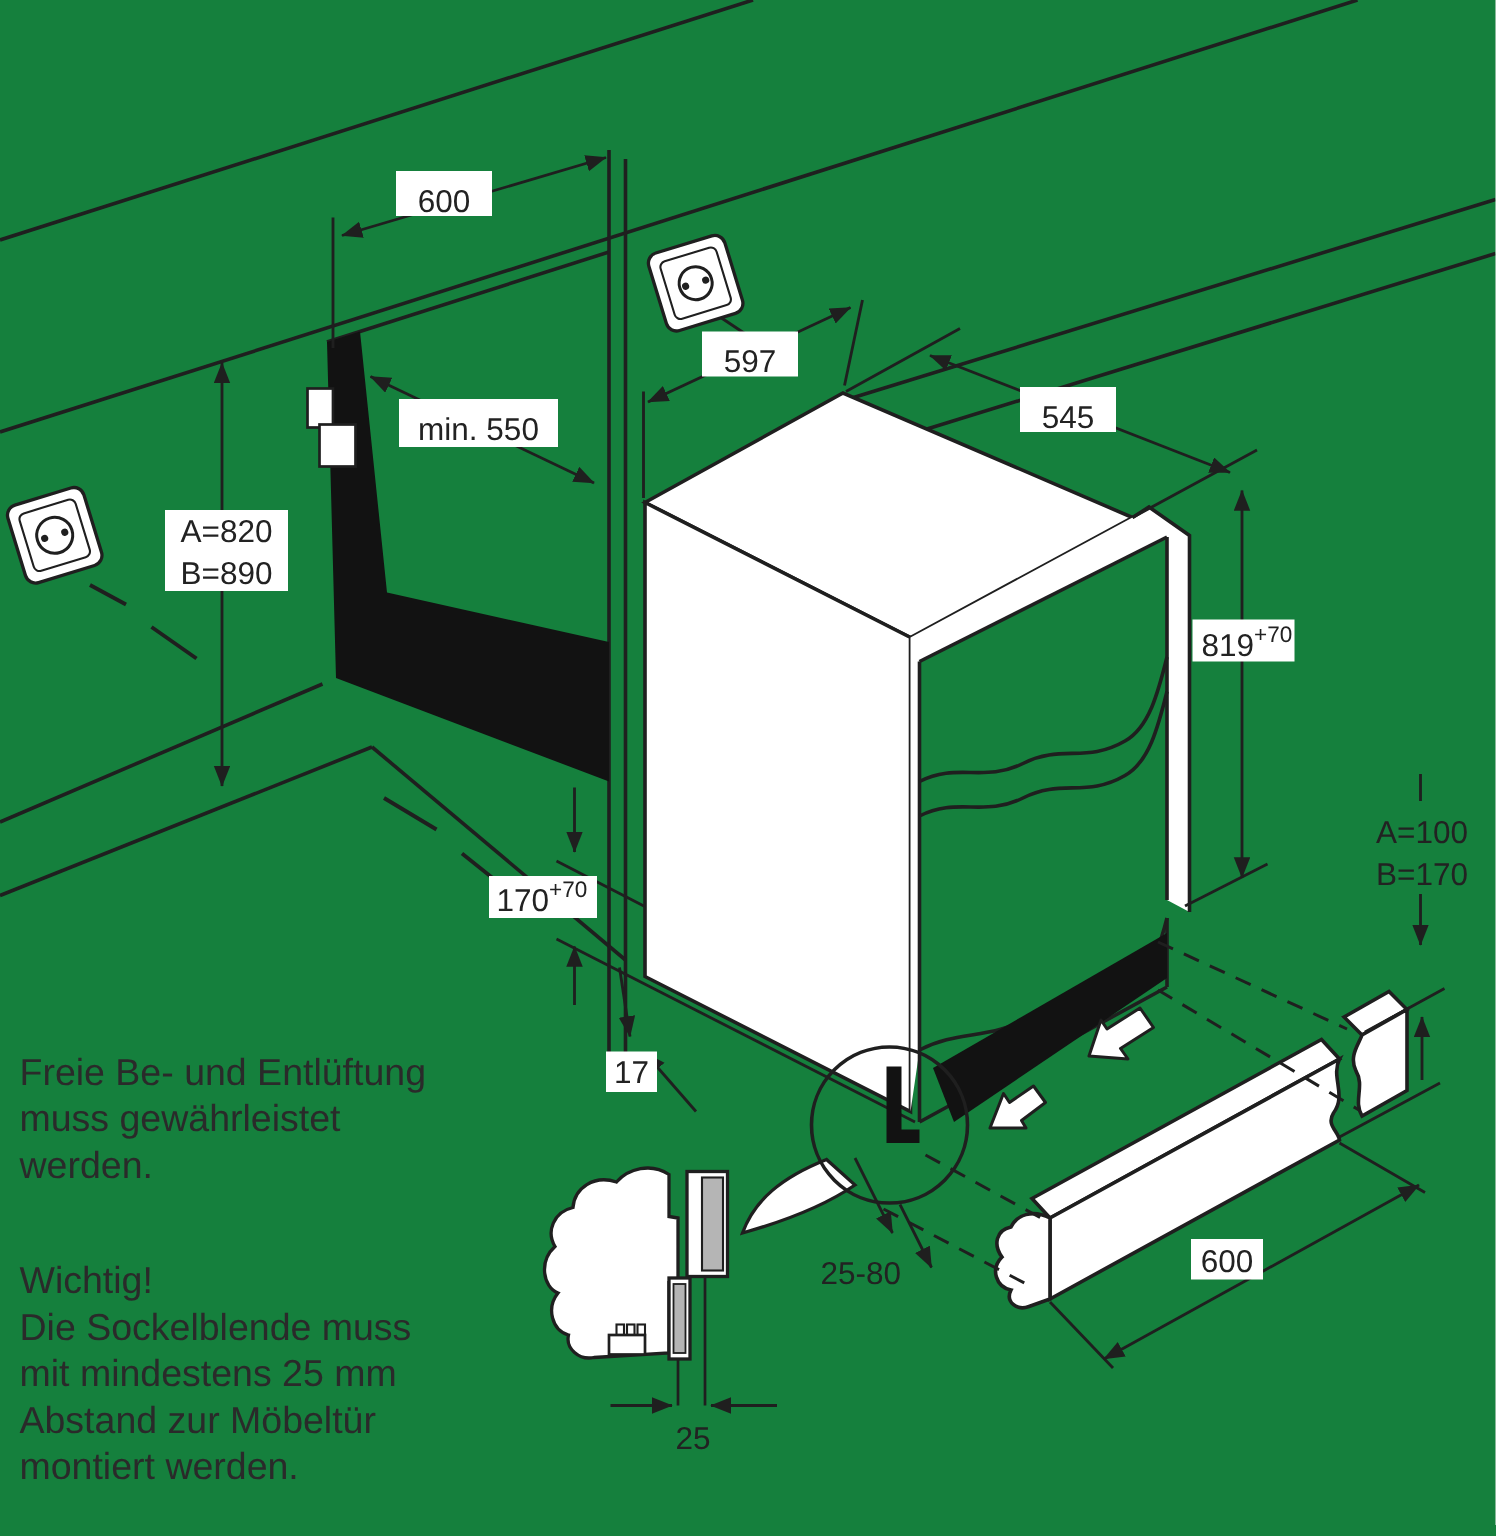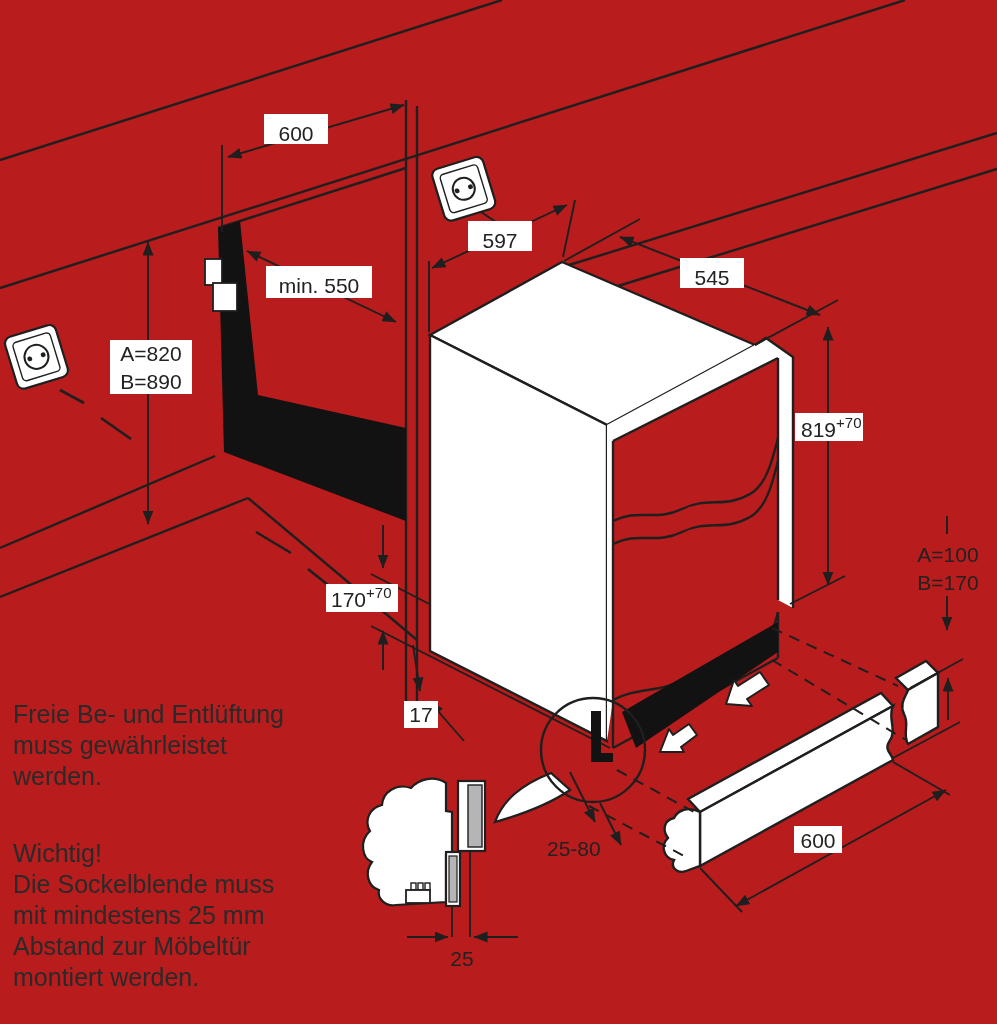--- a/index.html
+++ b/index.html
@@ -1,19 +1,19 @@
 <!DOCTYPE html>
 <html><head>
 <meta charset="utf-8">
 <style>
   html,body{margin:0;padding:0;background:#e8e8e8;}
   .stage{
     position:relative;
     width:997px;height:1024px;
-    background:#b91c1c;
+    background:#15803d;
     font-family:"Liberation Sans", sans-serif;
     overflow:hidden;
   }
   svg{display:block;}
   svg text{
     font-family:"Liberation Sans","DejaVu Sans",sans-serif;
     fill:#222222;
   }
   .dim-label{font-size:21px;}
   .dim-label-sup{font-size:15px;}

